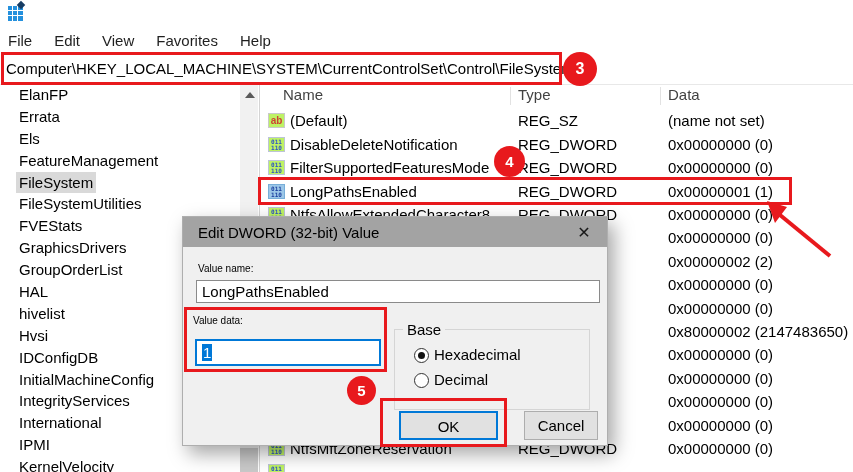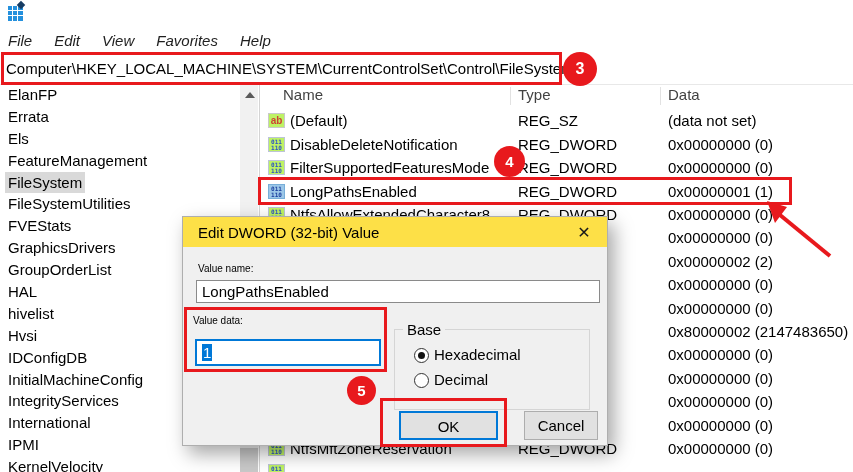--- a/index.html
+++ b/index.html
@@ -16,30 +16,30 @@
     background-color:#2490dd;
     background-image:
       linear-gradient(to right, transparent 4px,#fff 4px,#fff 5px, transparent 5px, transparent 9px,#fff 9px,#fff 10px, transparent 10px),
       linear-gradient(to bottom, transparent 4px,#fff 4px,#fff 5px, transparent 5px, transparent 9px,#fff 9px,#fff 10px, transparent 10px);
   }
   .app-icon-diamond { left:18px; top:2px; width:6px; height:6px; background:#173c63; transform:rotate(45deg); }
   .title-text { left:32px; top:5px; color:#848484; font-size:15px; }
 
   
   .menubar { left:0; top:28px; width:853px; height:25px; display:flex; align-items:center; color:#1f1f1f; font-size:15px; }
-  .menu-item { padding:0 11px; height:25px; line-height:25px;font-style:italic; }
+  .menu-item { padding:0 11px; height:25px; line-height:25px; }
   .menu-item:first-child { padding-left:8px; }
 
   
   .addressbar { left:0; top:53px; width:853px; height:32px; background:#fff; border-bottom:1px solid #e8e8e8; }
   .address-text { left:6px; top:60px; font-size:15px; color:#000; white-space:nowrap; }
 
   
   .tree { left:0; top:84px; width:240px; height:388px; overflow:hidden; }
-  .titem { height:21.9px; line-height:21.9px; padding-left:5px; white-space:nowrap; }
+  .titem { height:21.9px; line-height:21.9px; padding-left:16px; white-space:nowrap; }
   .titem .lbl { display:inline-block; padding:0 3px; }
   .titem.sel .lbl { background:#d9d9d9; }
 
   .vscroll { left:240px; top:85px; width:18px; height:387px; background:#f1f1f1; }
   .scroll-up { left:245px; top:92px; width:0; height:0;
     border-left:5px solid transparent; border-right:5px solid transparent; border-bottom:6px solid #5a5a5a; }
   .scroll-thumb { left:240px; top:448px; width:18px; height:24px; background:#c9c9c9; }
   .splitter { left:259px; top:85px; width:1px; height:387px; background:#d4d4d4; }
 
   .list { left:262px; top:85px; width:591px; height:387px; }
@@ -53,21 +53,21 @@
   .ic { position:absolute; left:6px; top:4px; width:17px; height:15px; background:#bef264; border:1px solid #bcc4d6; text-align:center; }
   .ic-ab { color:#cd4232; font-weight:bold; font-size:10px; line-height:13px; border-color:#c9c9c9; }
   .ic-dword { color:#2d53c4; font-family:"DejaVu Sans Mono", monospace; font-weight:bold; font-size:6px; line-height:6px; padding-top:1px; }
   .ic-dword::before { content:"011"; display:block; }
   .ic-dword::after  { content:"110"; display:block; }
   .ic-dword.sel { background:#9cc7e8; border-color:#78aed8; color:#1b3f9e; }
 
   
   .dialog { left:182px; top:216px; width:426px; height:230px; background:#f0f0f0;
     border:1px solid #aeaeae; box-shadow:6px 8px 18px rgba(0,0,0,0.35); z-index:40; }
-  .dlg-title { position:absolute; left:0; top:0; width:100%; height:30px; background:#fde047;text-decoration:underline; }
+  .dlg-title { position:absolute; left:0; top:0; width:100%; height:30px; background:#a3a3a3;text-decoration:underline; }
   .dlg-title-text { position:absolute; left:15px; top:7px; font-size:15px; color:#000; }
   .dlg-close { position:absolute; right:12px; top:5px; width:22px; height:22px; text-align:center; line-height:22px; font-size:16px; color:#1a1a1a; }
   .dlg-label { position:absolute; font-size:10px; color:#000; }
   .field { position:absolute; background:#fff; font-size:15px; padding:2px 5px; }
   .fld-name { left:13px; top:63px; width:404px; height:23px; border:1px solid #8a8a8a; line-height:18px; }
   .fld-data { left:12px; top:122px; width:186px; height:27px; border:2px solid #0078d7; line-height:20px; }
   .sel-text { background:#0078d7; color:#fff; padding:0 1px; }
   .groupbox { position:absolute; left:211px; top:112px; width:196px; height:81px; border:1px solid #d5d5d5; }
   .grouplabel { position:absolute; left:8px; top:-9px; background:#f0f0f0; padding:0 4px; font-size:15px; }
   .radio-row { position:absolute; left:19px; height:16px; line-height:16px; }
@@ -140,21 +140,21 @@
     <div class="lhead" style="left:21px">Name</div>
     <div class="lhead" style="left:256px">Type</div>
     <div class="lhead" style="left:406px">Data</div>
     <div class="hsep" style="left:248px"></div>
     <div class="hsep" style="left:398px"></div>
 
     <div class="lrow" style="top:24.3px">
       <span class="ic ic-ab">ab</span>
       <span class="cell cname">(Default)</span>
       <span class="cell ctype">REG_SZ</span>
-      <span class="cell cdata">(data not set)</span>
+      <span class="cell cdata">(name not set)</span>
     </div>
     <div class="lrow" style="top:47.7px">
       <span class="ic ic-dword"></span>
       <span class="cell cname">DisableDeleteNotification</span>
       <span class="cell ctype">REG_DWORD</span>
       <span class="cell cdata">0x00000000 (0)</span>
     </div>
     <div class="lrow" style="top:71.1px">
       <span class="ic ic-dword"></span>
       <span class="cell cname">FilterSupportedFeaturesMode</span>

